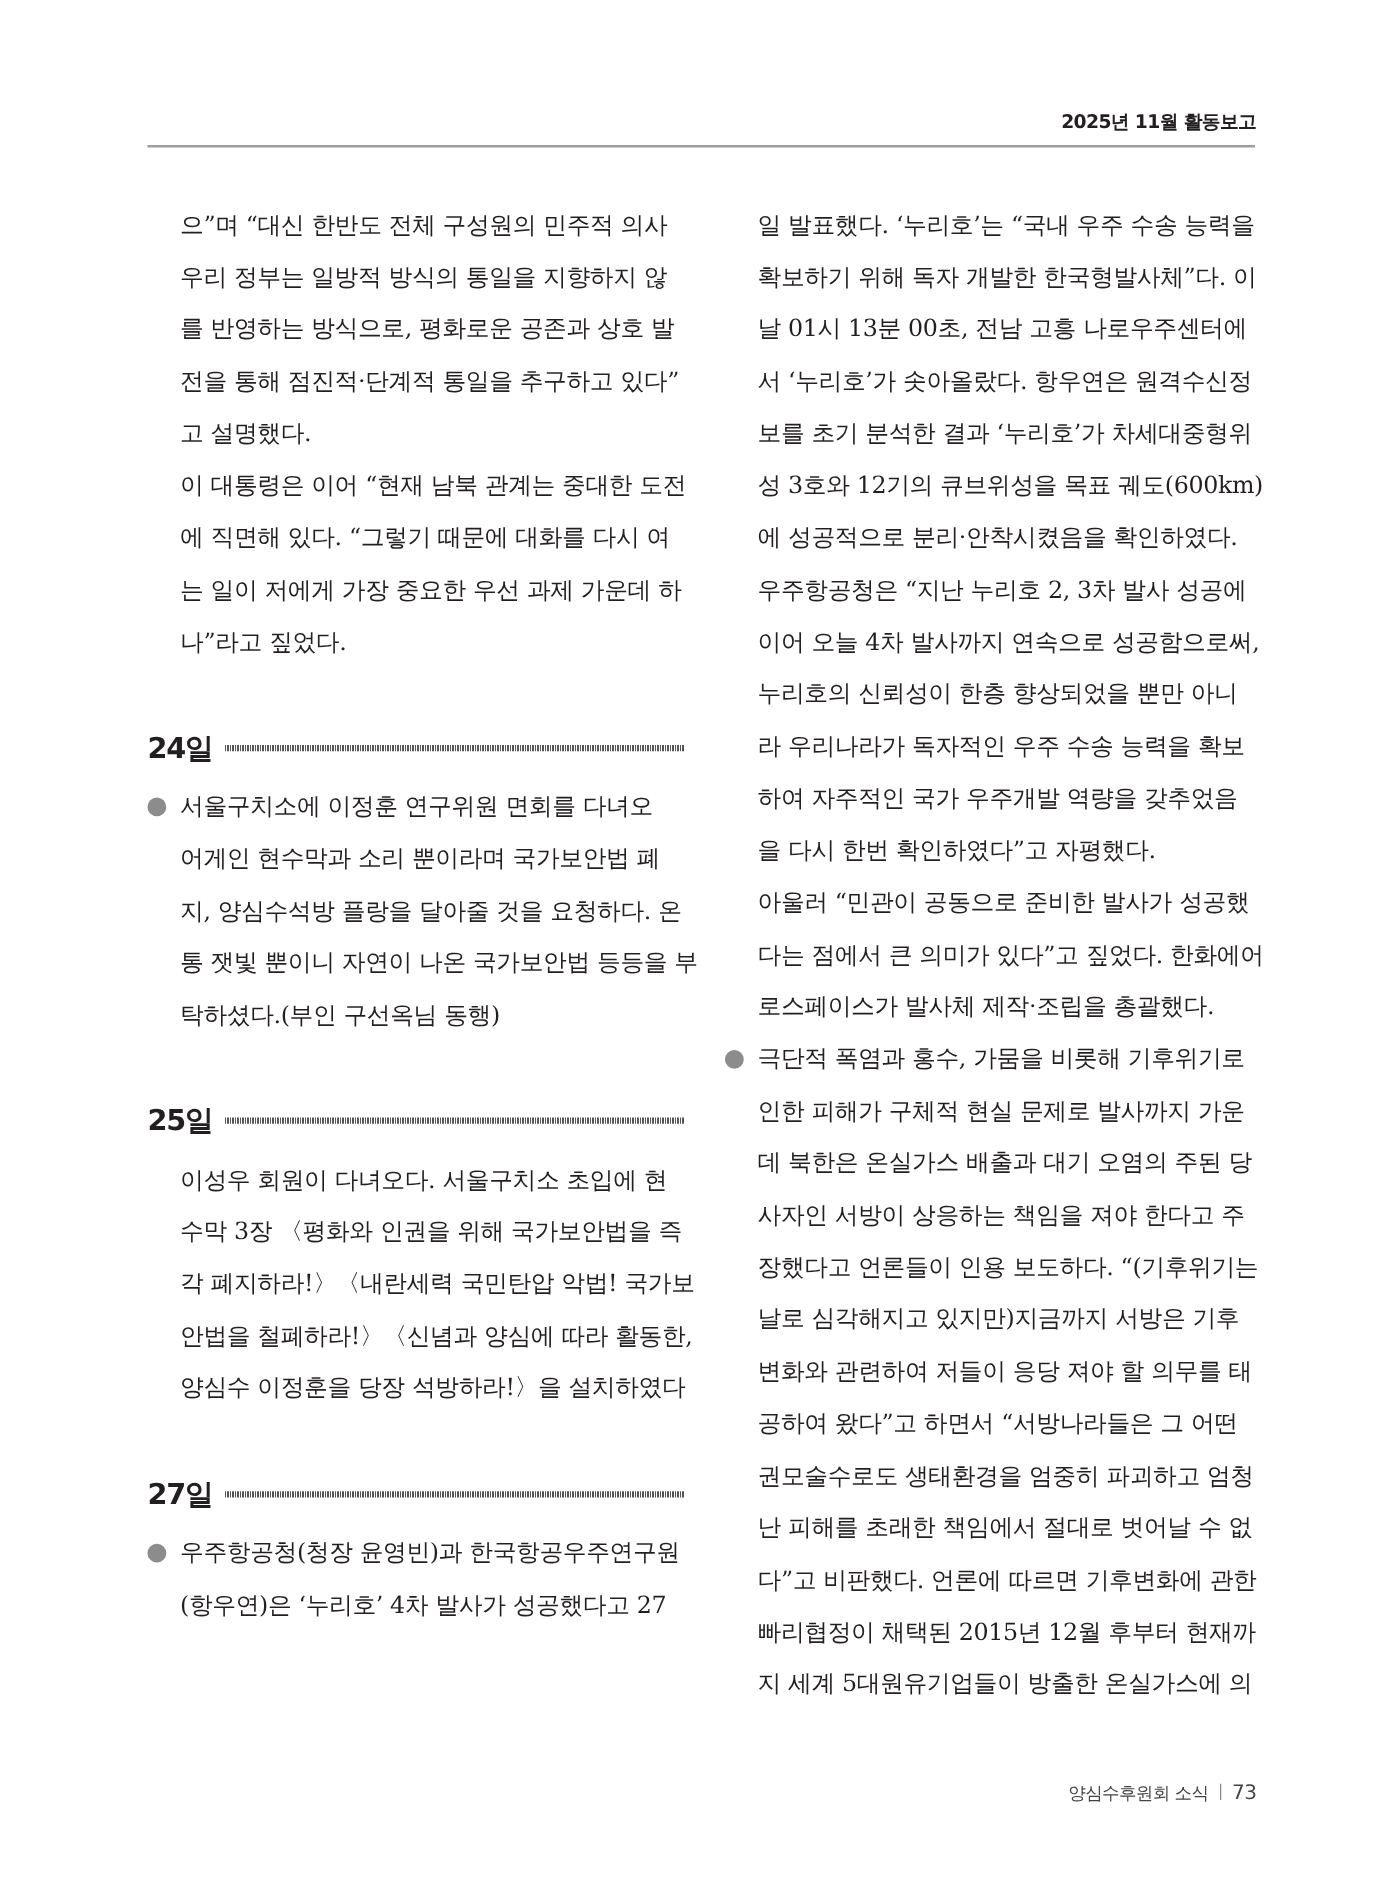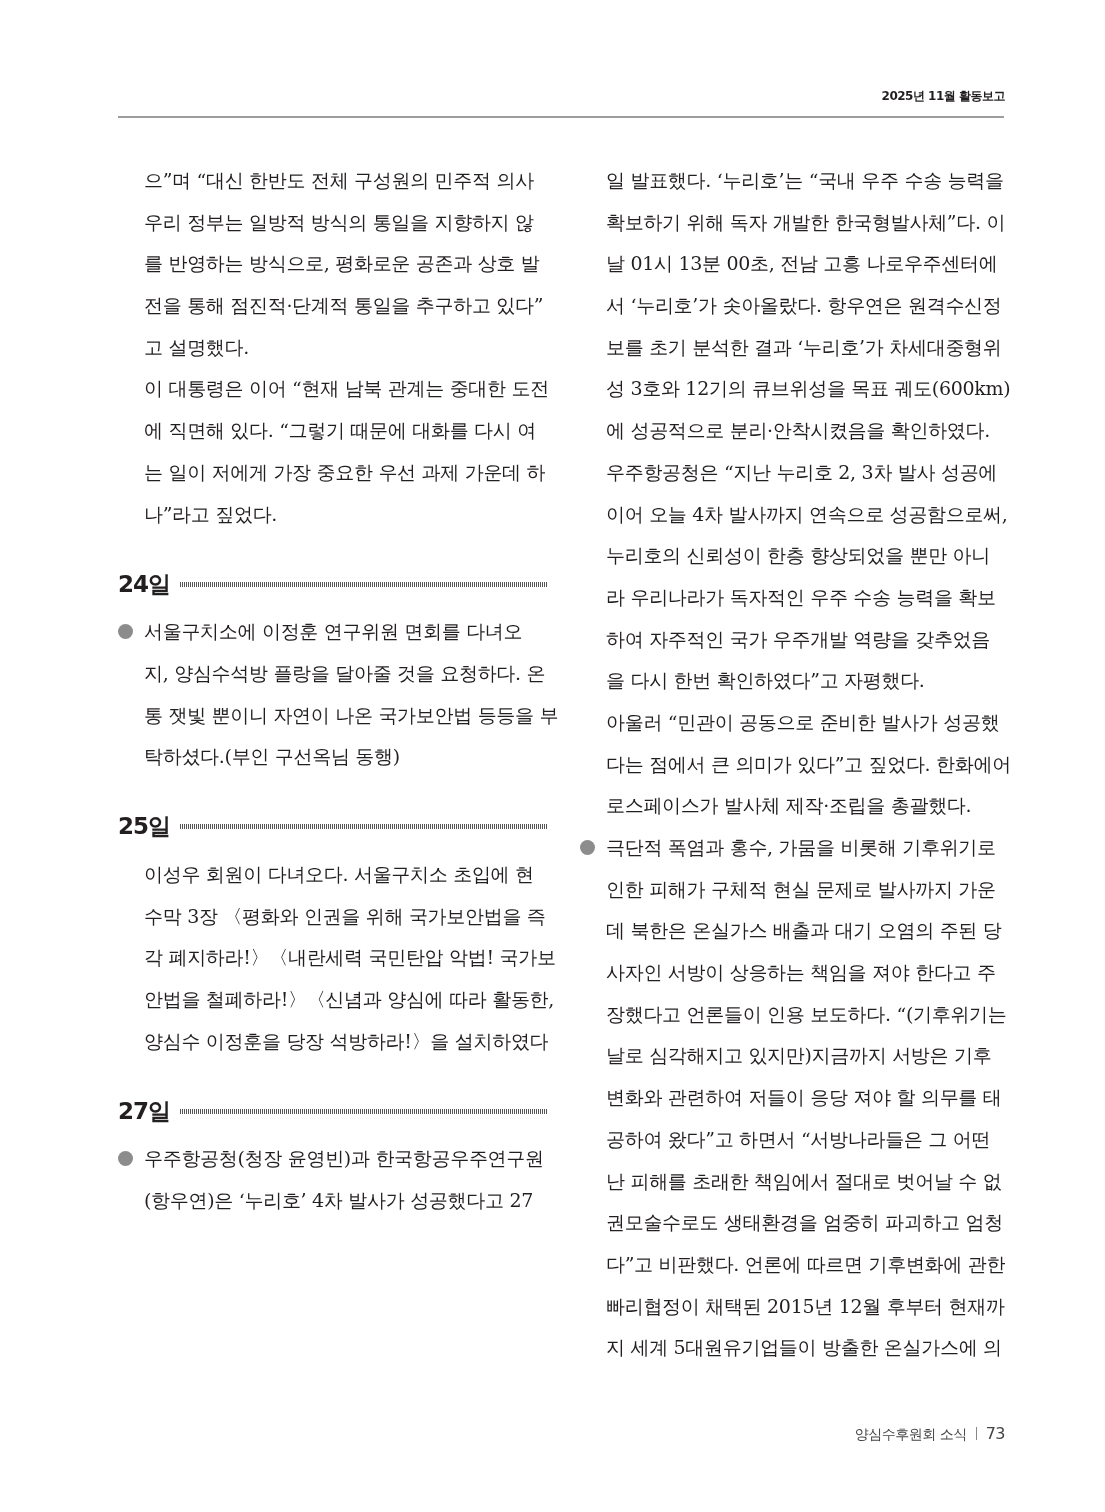--- a/index.html
+++ b/index.html
@@ -1,28 +1,28 @@
 <!DOCTYPE html>
 <html><head>
 <meta charset="utf-8">
 <style>
   html, body { margin: 0; padding: 0; background: #ffffff; }
   body { width: 1105px; height: 1512px; position: relative; overflow: hidden;
          font-family: "DejaVu Serif", "Liberation Serif", serif; color: #231f20; }
   .header-title { position: absolute; right: 100px; top: 88px; font-family: "DejaVu Sans", "Liberation Sans", sans-serif;
-                  font-weight: bold; font-size: 12px; letter-spacing: -0.5px; color: #231f20; }
+                  font-weight: bold; font-size: 15px; letter-spacing: -0.5px; color: #231f20; }
   .header-rule { position: absolute; left: 118px; top: 116px; width: 886px; height: 2px; background: #9d9d9d; }
   .col { position: absolute; top: 160px; width: 430px; }
   .col.left { left: 118px; }
   .col.right { left: 580px; }
   .line { font-size: 19px; line-height: 41.7px; height: 41.7px; white-space: nowrap; letter-spacing: -0.3px; }
   .indent { padding-left: 26px; }
   .bullet-line { position: relative; padding-left: 26px; }
   .bullet { position: absolute; left: 0; top: 13px; width: 15px; height: 15px; border-radius: 50%; background: #8c8c8c; }
-  .section-head { display: flex; align-items: center; height: 42px; margin-top: 14px; margin-bottom: 6px; justify-content: center; }
+  .section-head { display: flex; align-items: center; height: 42px; margin-top: 28px; margin-bottom: 6px; justify-content: center; }
   .section-title { font-family: "DejaVu Sans", "Liberation Sans", sans-serif; font-weight: bold; font-size: 23px;
                    letter-spacing: -1px; color: #231f20; }
   .section-dots { flex: 1; margin-left: 10px; height: 5px;
                   background: repeating-linear-gradient(90deg, #555 0 1px, #fff 1px 2px); }
   .gap { height: 14px; }
   .footer { position: absolute; right: 100px; top: 1424px; font-family: "DejaVu Sans", "Liberation Sans", sans-serif;
             font-size: 14px; color: #444; letter-spacing: -0.5px; }
   .footer .sep { display: inline-block; width: 1px; height: 13px; background: #888; margin: 0 9px; vertical-align: -1px; }
   .footer .page { font-size: 16px; }
 </style>
@@ -45,20 +45,21 @@
     <div class="line indent">나”라고 짚었다.</div>
   </div>
 
   <div class="gap"></div>
   <div class="section-head">
     <span class="section-title">24일</span>
     <span class="section-dots"></span>
   </div>
   <div>
     <div class="line bullet-line"><span class="bullet"></span><span>서울구치소에 이정훈 연구위원 면회를 다녀오</span></div>
+    <div class="line indent">어게인 현수막과 소리 뿐이라며 국가보안법 폐</div>
     <div class="line indent">지, 양심수석방 플랑을 달아줄 것을 요청하다. 온</div>
     <div class="line indent">통 잿빛 뿐이니 자연이 나온 국가보안법 등등을 부</div>
     <div class="line indent">탁하셨다.(부인 구선옥님 동행)</div>
   </div>
 
   <div class="gap"></div>
   <div class="section-head">
     <span class="section-title">25일</span>
     <span class="section-dots"></span>
   </div>
@@ -102,22 +103,22 @@
   </div>
   <div>
     <div class="line bullet-line"><span class="bullet"></span><span>극단적 폭염과 홍수, 가뭄을 비롯해 기후위기로</span></div>
     <div class="line indent">인한 피해가 구체적 현실 문제로 발사까지 가운</div>
     <div class="line indent">데 북한은 온실가스 배출과 대기 오염의 주된 당</div>
     <div class="line indent">사자인 서방이 상응하는 책임을 져야 한다고 주</div>
     <div class="line indent">장했다고 언론들이 인용 보도하다. “(기후위기는</div>
     <div class="line indent">날로 심각해지고 있지만)지금까지 서방은 기후</div>
     <div class="line indent">변화와 관련하여 저들이 응당 져야 할 의무를 태</div>
     <div class="line indent">공하여 왔다”고 하면서 “서방나라들은 그 어떤</div>
+    <div class="line indent">권모술수로도 생태환경을 엄중히 파괴하고 엄청</div>
     <div class="line indent">난 피해를 초래한 책임에서 절대로 벗어날 수 없</div>
-    <div class="line indent">권모술수로도 생태환경을 엄중히 파괴하고 엄청</div>
     <div class="line indent">다”고 비판했다. 언론에 따르면 기후변화에 관한</div>
     <div class="line indent">빠리협정이 채택된 2015년 12월 후부터 현재까</div>
     <div class="line indent">지 세계 5대원유기업들이 방출한 온실가스에 의</div>
   </div>
 </div>
 
 <div class="footer">
   <span>양심수후원회 소식</span><span class="sep"></span><span class="page">73</span>
 </div>
 

